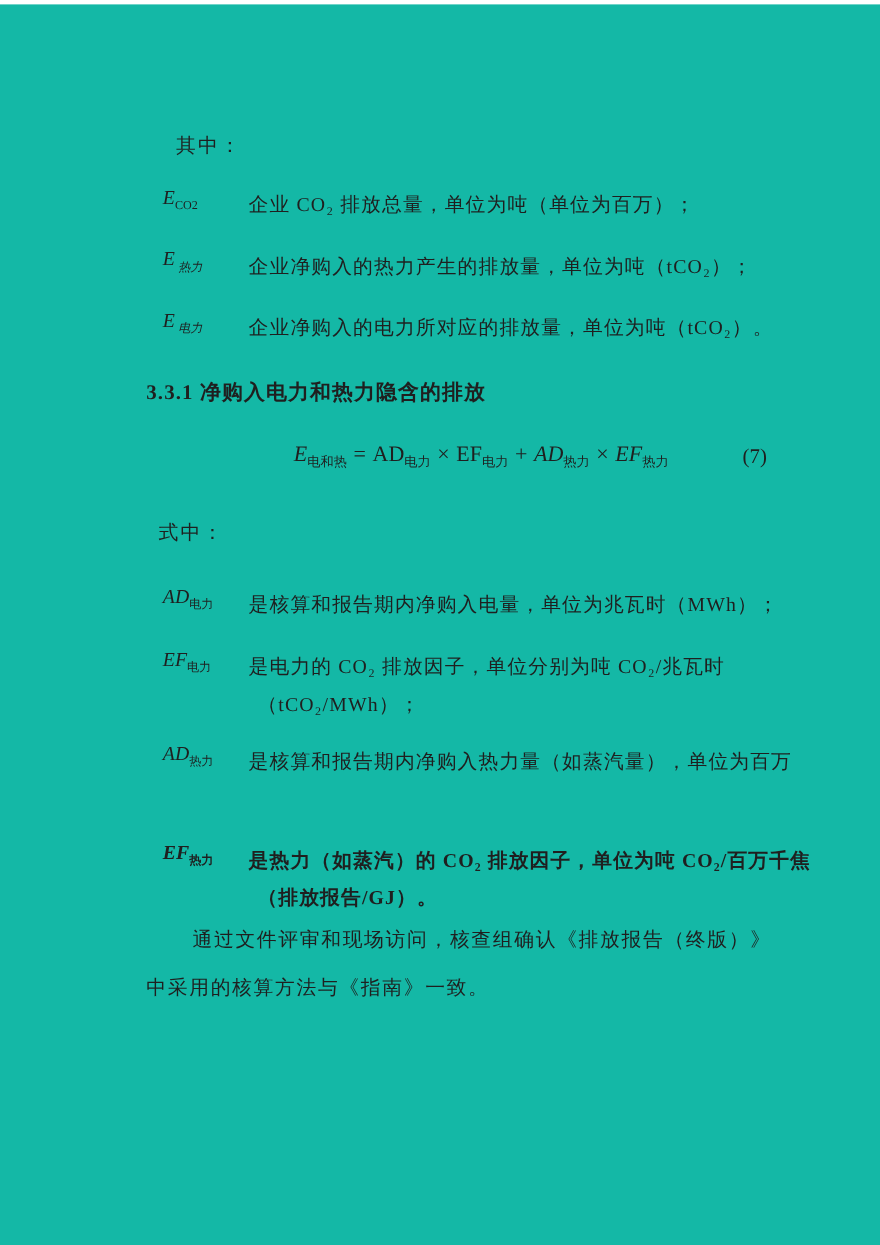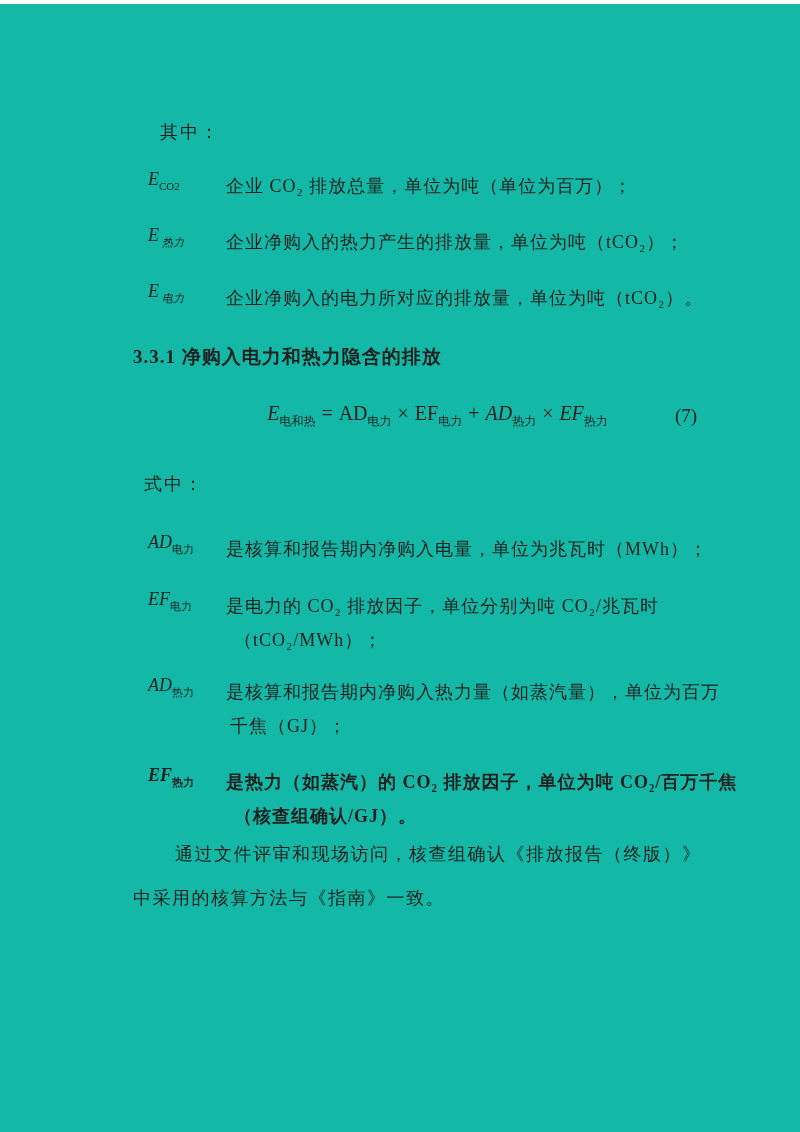--- a/index.html
+++ b/index.html
@@ -107,28 +107,27 @@
     <span class="term-def">
       <span style="display:block;">是电力的 CO₂ 排放因子，单位分别为吨 CO₂/兆瓦时</span>
       <span style="display:block;" class="cont-bracket">（tCO₂/MWh）；</span>
     </span>
   </div>
 
   <div class="abs term-row" style="top:671px;">
     <span class="term-symbol"><span>AD</span><span class="sub">热力</span></span>
     <span class="term-def">
       <span style="display:block;">是核算和报告期内净购入热力量（如蒸汽量），单位为百万</span>
-      <span style="display:block;" class="cont-plain">千焦（GJ）；</span>
     </span>
   </div>
 
   <div class="abs term-row" style="top:761px;font-weight:bold;">
     <span class="term-symbol"><span>EF</span><span class="sub">热力</span></span>
     <span class="term-def">
       <span style="display:block;">是热力（如蒸汽）的 CO₂ 排放因子，单位为吨 CO₂/百万千焦</span>
-      <span style="display:block;" class="cont-bracket">（核查组确认/GJ）。</span>
+      <span style="display:block;" class="cont-bracket">（排放报告/GJ）。</span>
     </span>
   </div>
 
   <div class="abs closing-line" style="left:175px; top:838px;">通过文件评审和现场访问，核查组确认《排放报告（终版）》</div>
   <div class="abs closing-line" style="left:133px; top:882px;">中采用的核算方法与《指南》一致。</div>
 
 </div>
 
 </body></html>

